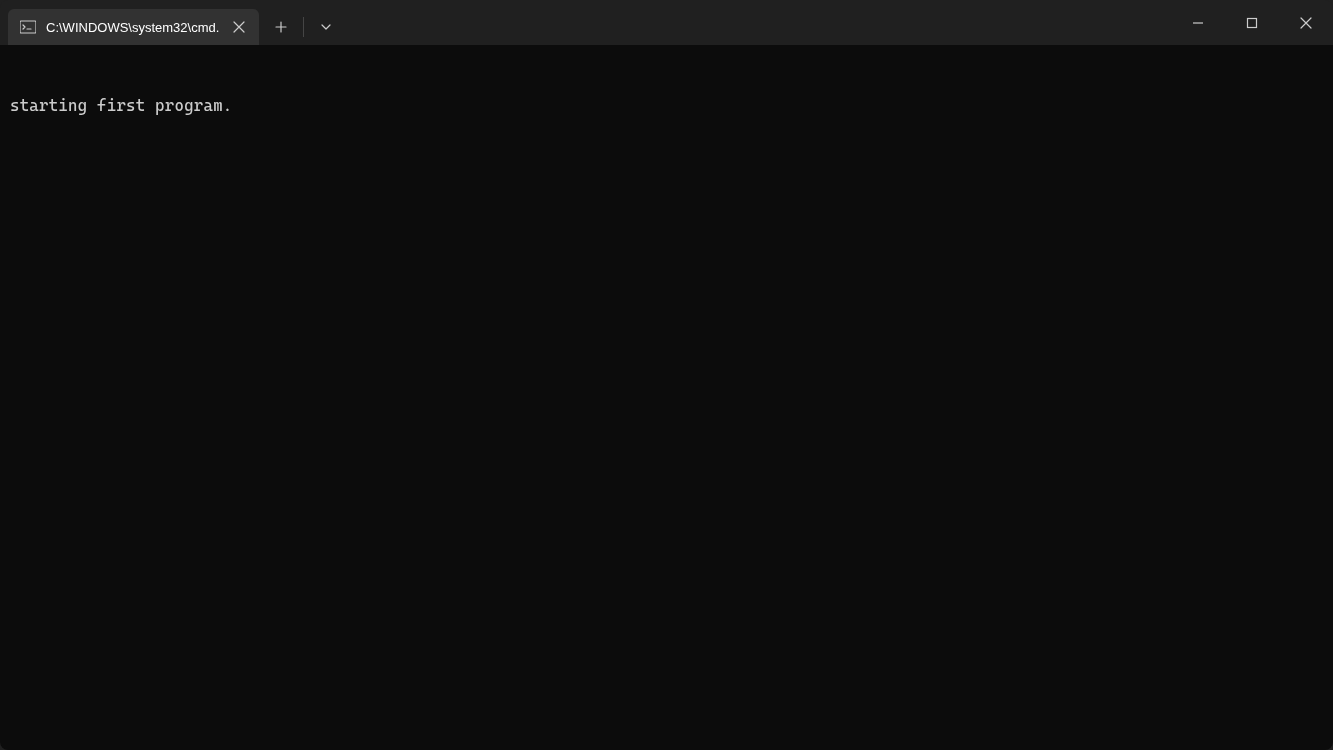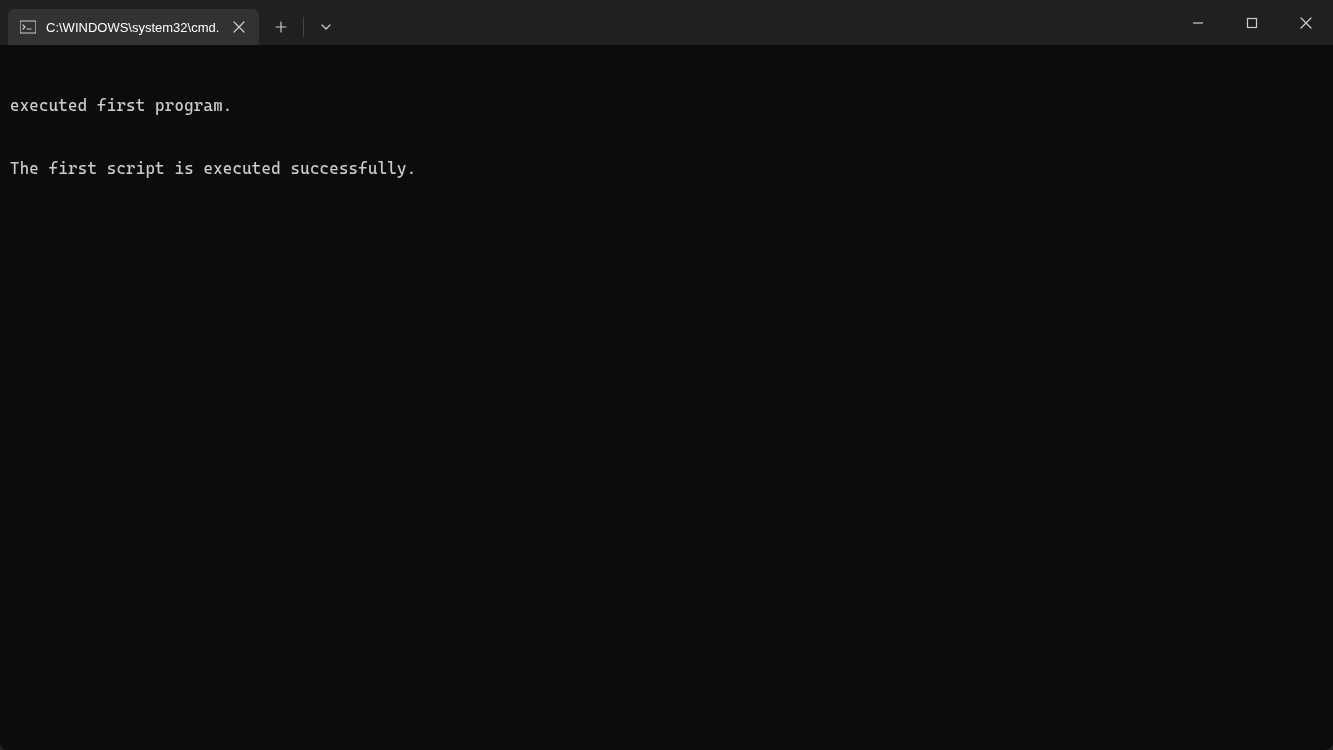--- a/index.html
+++ b/index.html
@@ -166,15 +166,14 @@
     </div>
     <div class="win-btn close">
       <svg width="12" height="12" viewBox="0 0 12 12">
         <path d="M1 1 L11 11 M11 1 L1 11" stroke="#cccccc" stroke-width="1.2" stroke-linecap="round"></path>
       </svg>
     </div>
   </div>
 </div>
 
 <div class="terminal-body">
-  <span class="terminal-line">executed first program.</span>
-  <span class="terminal-line">The first script is executed successfully.</span>
+  <span class="terminal-line">starting first program.</span>
 </div>
 
 </body></html>

